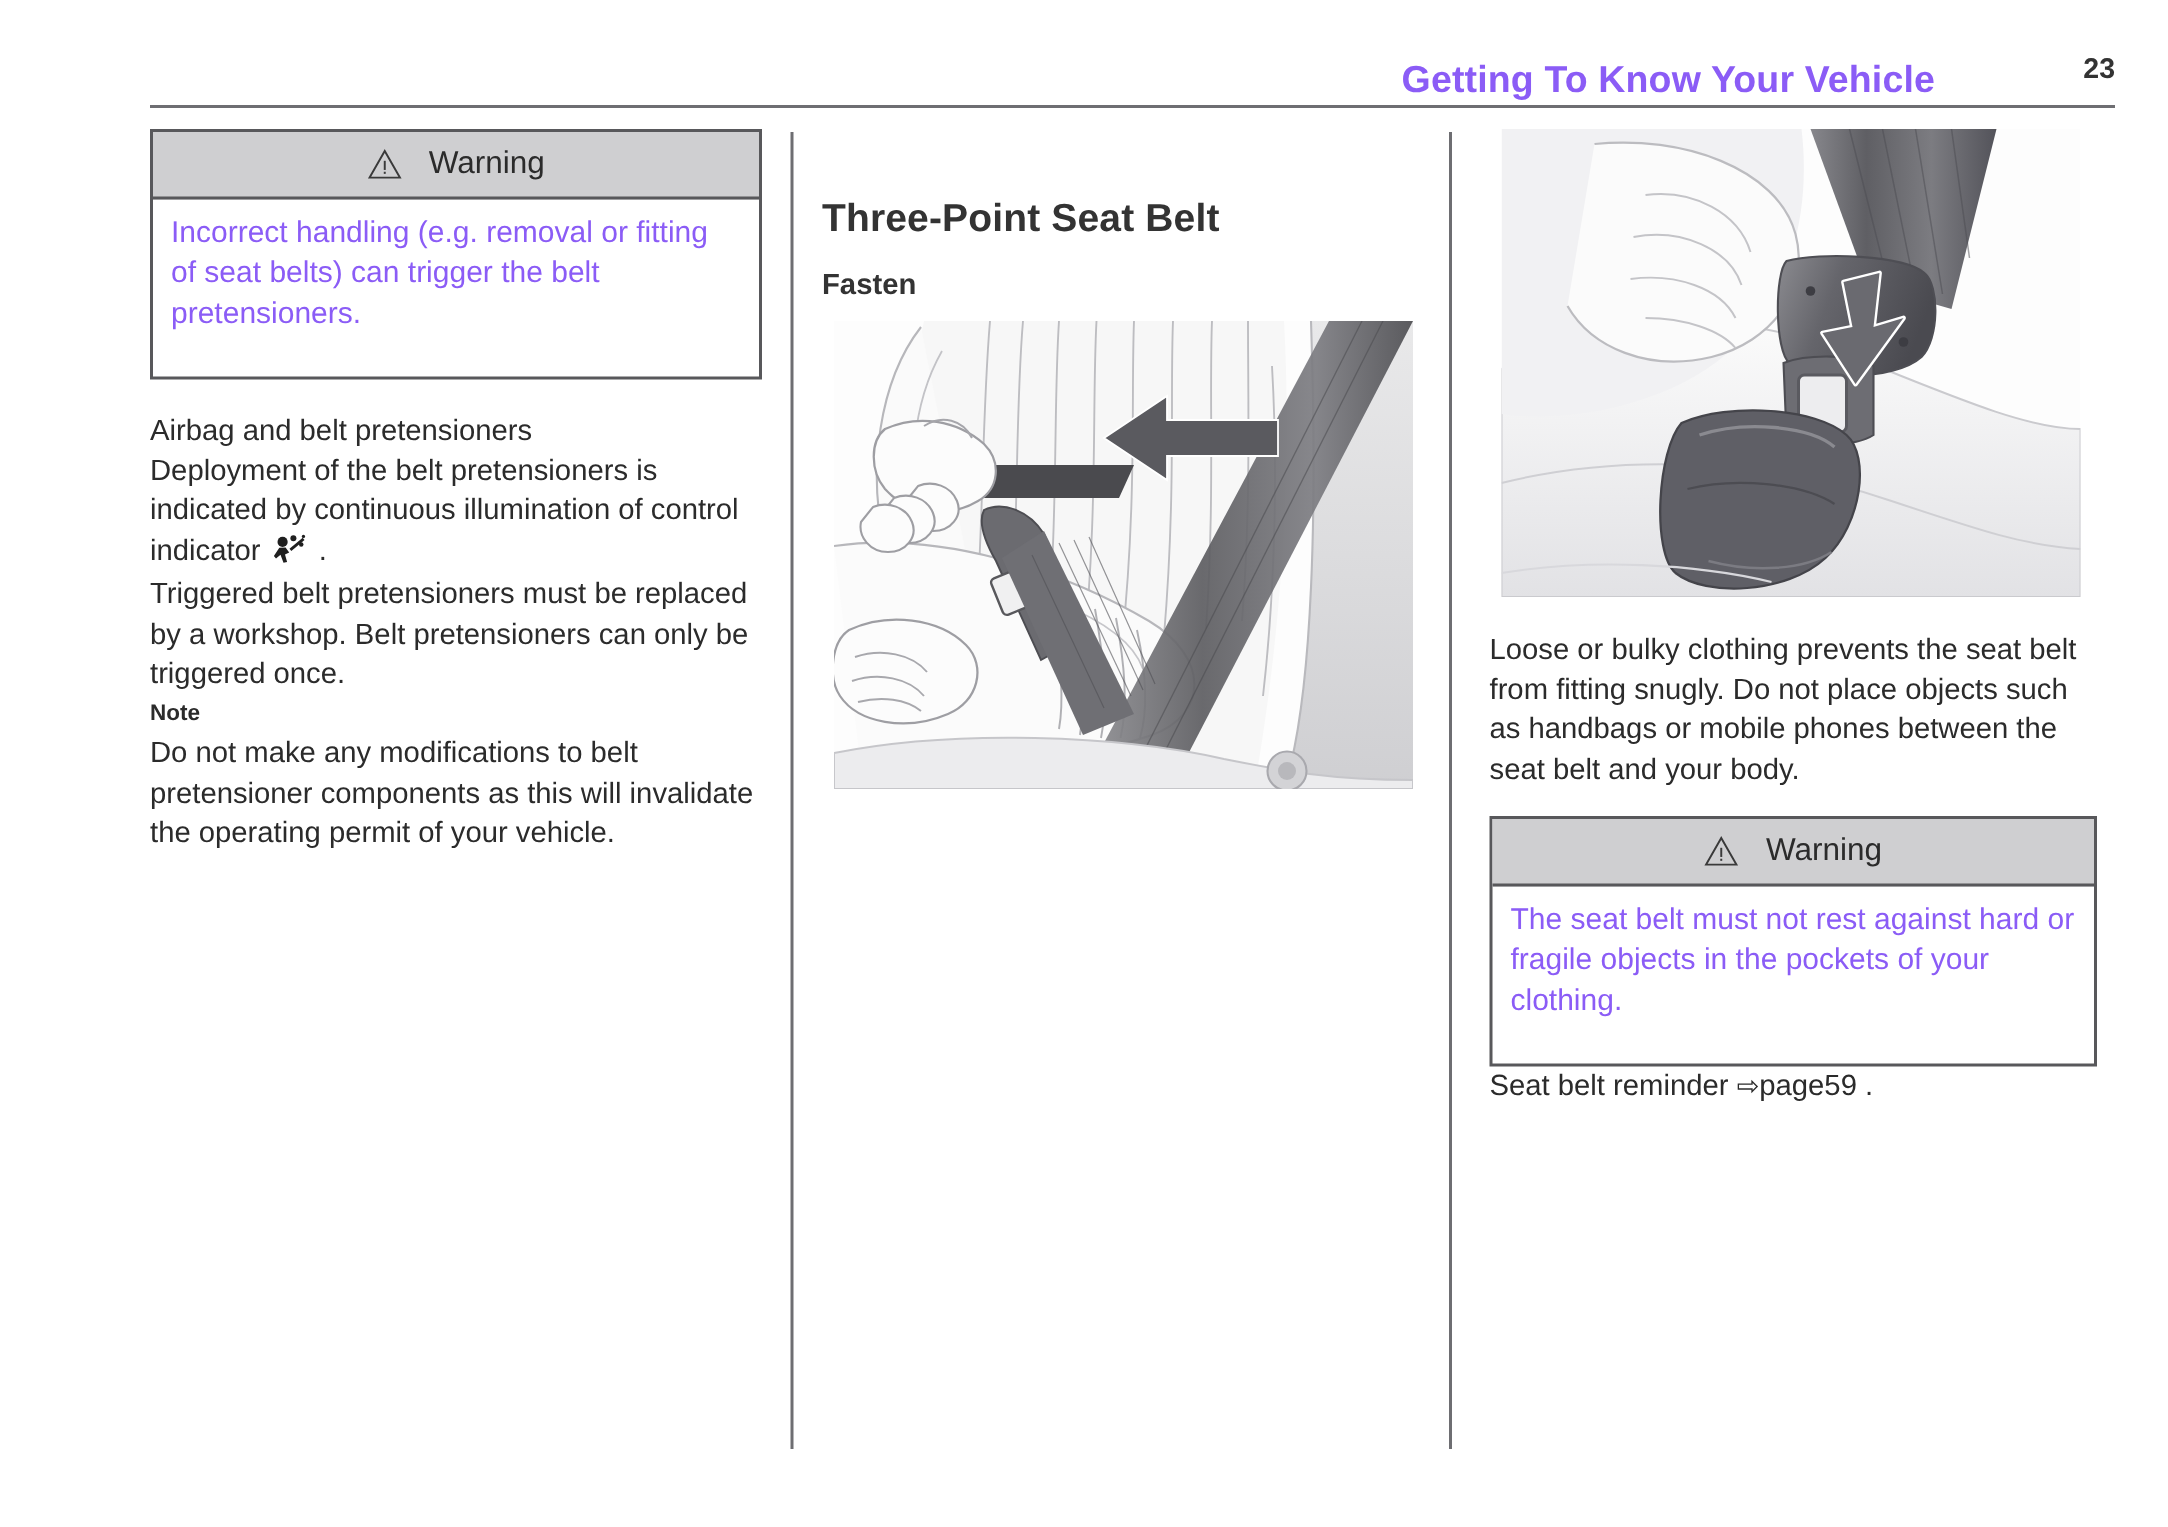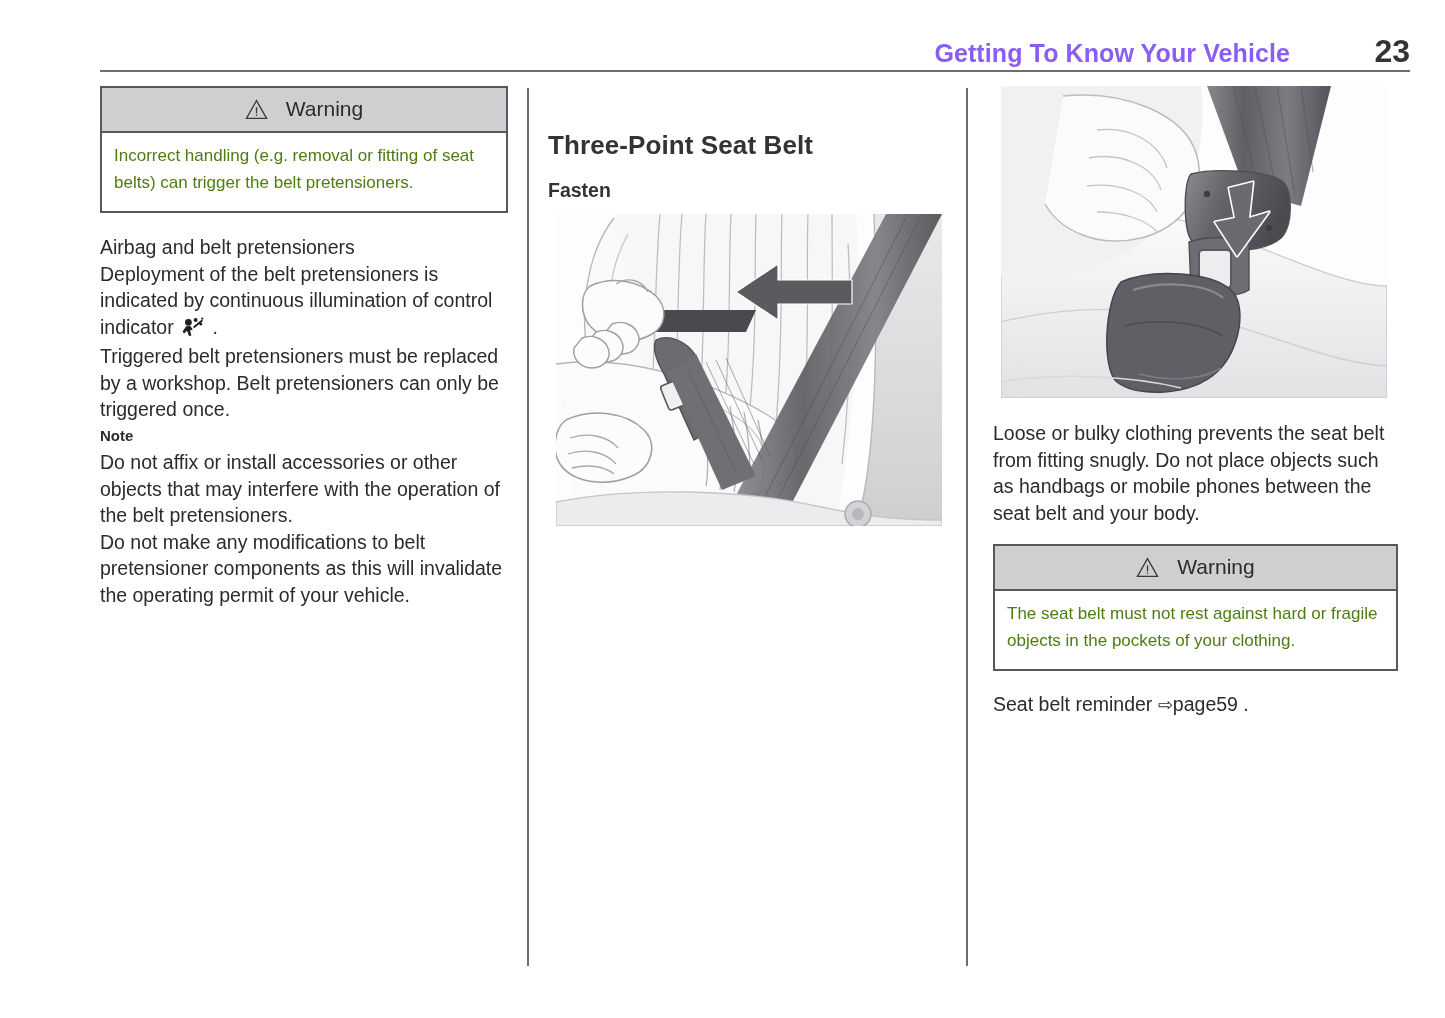--- a/index.html
+++ b/index.html
@@ -30,22 +30,22 @@
     bottom: 2px;
     font-size: 25px;
     font-weight: bold;
     letter-spacing: 0.1px;
     color: #8b5cf6;
     white-space: nowrap;
   }
   #page-header .hdr-pageno {
     position: absolute;
     right: 0px;
-    bottom: 0;
-    font-size: 32px;
+    bottom: 12px;
+    font-size: 19px;
     font-weight: bold;
     color: #333333;
   }
   #header-rule {
     position: absolute;
     left: 100px;
     top: 70px;
     width: 1310px;
     height: 2px;
     background: #6e6e72;
@@ -81,24 +81,24 @@
     font-size: 21px;
     padding: 9px 0 10px 0;
     color: #2b2b2b;
     display: flex;
     align-items: center;
     justify-content: center;
     gap: 18px;
   }
   .warn-tri { display: block; }
   .warning-body {
-    padding: 9px 12px 15px 12px;
-    font-size: 17px;
+    padding: 9px 12px 28px 12px;
+    font-size: 20px;
     line-height: 27px;
-    color: #4d7c0f;
+    color: #8b5cf6;
   }
   .warning-body p { margin: 0; }
 
   
   .body-text {
     font-size: 19.5px;
     line-height: 26.5px;
     color: #2b2b2b;
   }
   .body-text p { margin: 0; }
@@ -175,21 +175,20 @@
           <path d="M11.6 10.6 L20.4 3.2" stroke="#1f1f1f" stroke-width="1.9" fill="none"></path>
           <circle cx="13.6" cy="2.9" r="2.0" fill="#1f1f1f"></circle>
           <circle cx="18.8" cy="7.0" r="1.5" fill="#1f1f1f"></circle>
           <circle cx="20.3" cy="1.6" r="1.1" fill="#1f1f1f"></circle>
         </svg>
       </span>
       <span>.</span>
     </p>
     <p>Triggered belt pretensioners must be replaced by a workshop. Belt pretensioners can only be triggered once.</p>
     <p class="note-label">Note</p>
-    <p>Do not affix or install accessories or other objects that may interfere with the operation of the belt pretensioners.</p>
     <p>Do not make any modifications to belt pretensioner components as this will invalidate the operating permit of your vehicle.</p>
   </div>
 </div>
 
 <div class="column" id="column-middle">
 
   <h2 class="sec-title">Three-Point Seat Belt</h2>
   <p class="sub-title">Fasten</p>
 
   <svg class="figure" id="figure-fasten" viewBox="0 0 386 312">
@@ -367,20 +366,20 @@
         <rect x="10.85" y="8.2" width="1.3" height="6.1" fill="#3a3a3a"></rect>
         <rect x="10.85" y="15.5" width="1.3" height="1.4" fill="#3a3a3a"></rect>
       </svg>
       <span>Warning</span>
     </div>
     <div class="warning-body">
       <p>The seat belt must not rest against hard or fragile objects in the pockets of your clothing.</p>
     </div>
   </div>
 
-  <div class="body-text" style="margin-top:20px;">
+  <div class="body-text" style="">
     <p>
       <span>Seat belt reminder</span>
       <span class="xref-arrow">⇨</span><span>page59</span>
       <span>.</span>
     </p>
   </div>
 </div>
 
 </body></html>

